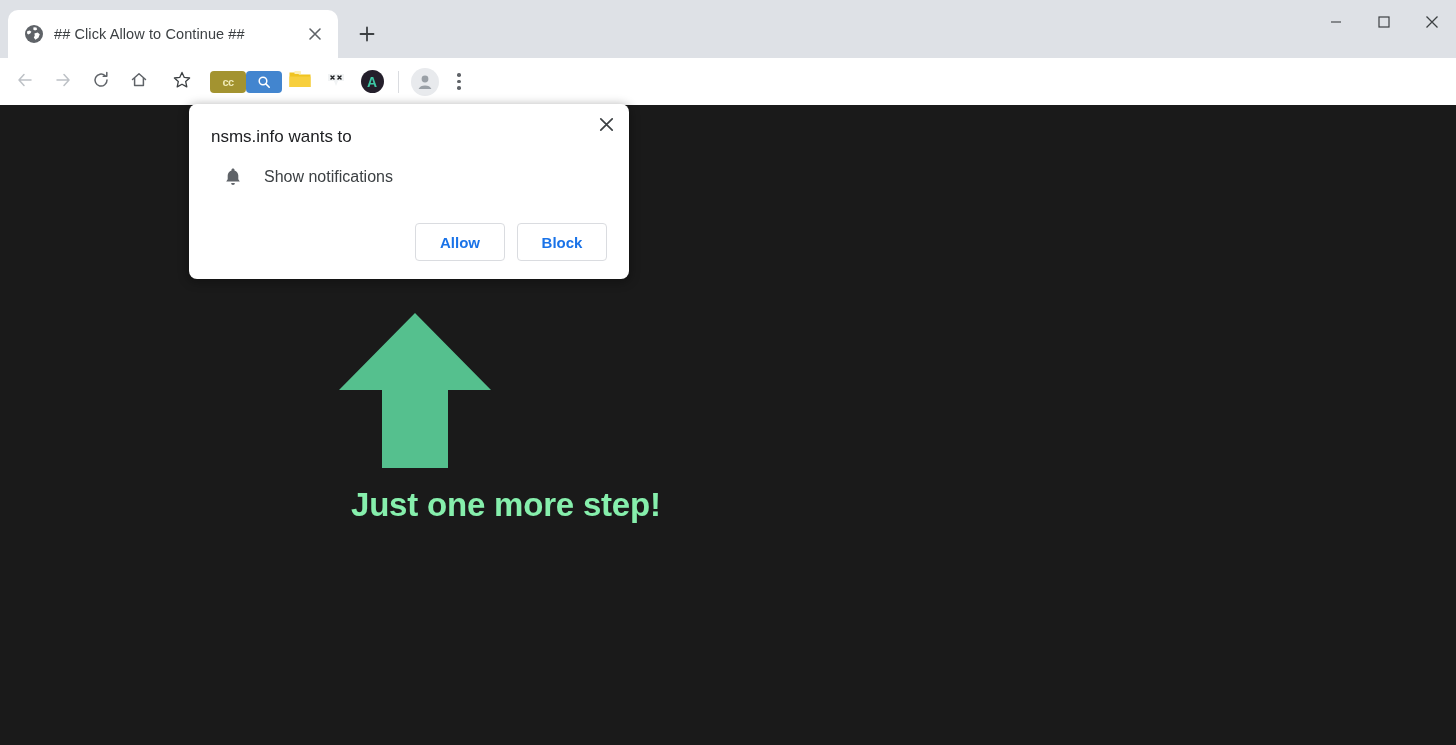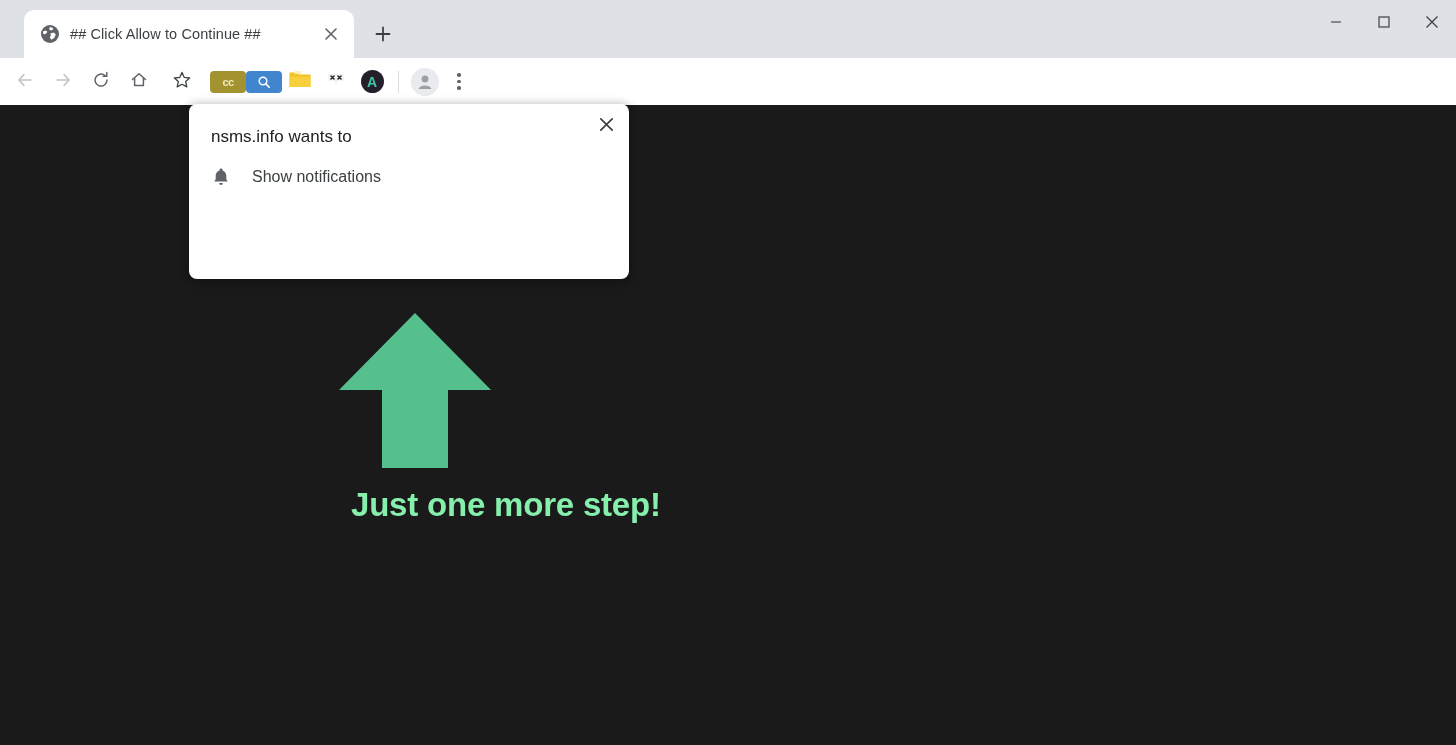--- a/index.html
+++ b/index.html
@@ -19,21 +19,21 @@
     background: #dee1e6;
   }
 
   
   .tab-strip {
     position: relative;
     height: 58px;
     background: #dee1e6;
     display: flex;
     align-items: flex-end;
-    padding-left: 24px;
+    padding-left: 8px;
   }
 
   .tab {
     position: relative;
     display: flex;
     align-items: center;
     height: 48px;
     width: 330px;
     background: #ffffff;
     border-radius: 10px 10px 0 0;
@@ -311,21 +311,21 @@
     left: 22px;
     top: 23px;
     font-size: 17px;
     color: #202124;
     letter-spacing: 0px;
     text-align: right;
   }
 
   .perm-row {
     position: absolute;
-    left: 22px;
+    left: 34px;
     top: 62px;
     display: flex;
     align-items: center;
     gap: 21px;
   }
   .perm-bell {
     width: 20px;
     height: 22px;
     display: flex;
     align-items: center;
@@ -539,16 +539,20 @@
     <div class="perm-row">
       <span class="perm-bell">
         <svg width="18" height="20" viewBox="0 0 18 20">
           <path d="M9 1.4 C9.9 1.4 10.5 2 10.5 2.8 L10.5 3.4 C12.8 4.1 14.3 6.2 14.3 8.6 L14.3 12.2 L15.8 14.6 L2.2 14.6 L3.7 12.2 L3.7 8.6 C3.7 6.2 5.2 4.1 7.5 3.4 L7.5 2.8 C7.5 2 8.1 1.4 9 1.4 Z" fill="#5f6368"></path>
           <path d="M7.1 16 L10.9 16 A1.9 1.9 0 0 1 7.1 16 Z" fill="#5f6368"></path>
         </svg>
       </span>
       <span class="perm-row-label">Show notifications</span>
     </div>
 
+    <div class="perm-actions">
+      <button class="perm-btn">Allow</button>
+      <button class="perm-btn">Block</button>
+    </div>
 
   </div>
 
 </div>
 
 </body></html>

